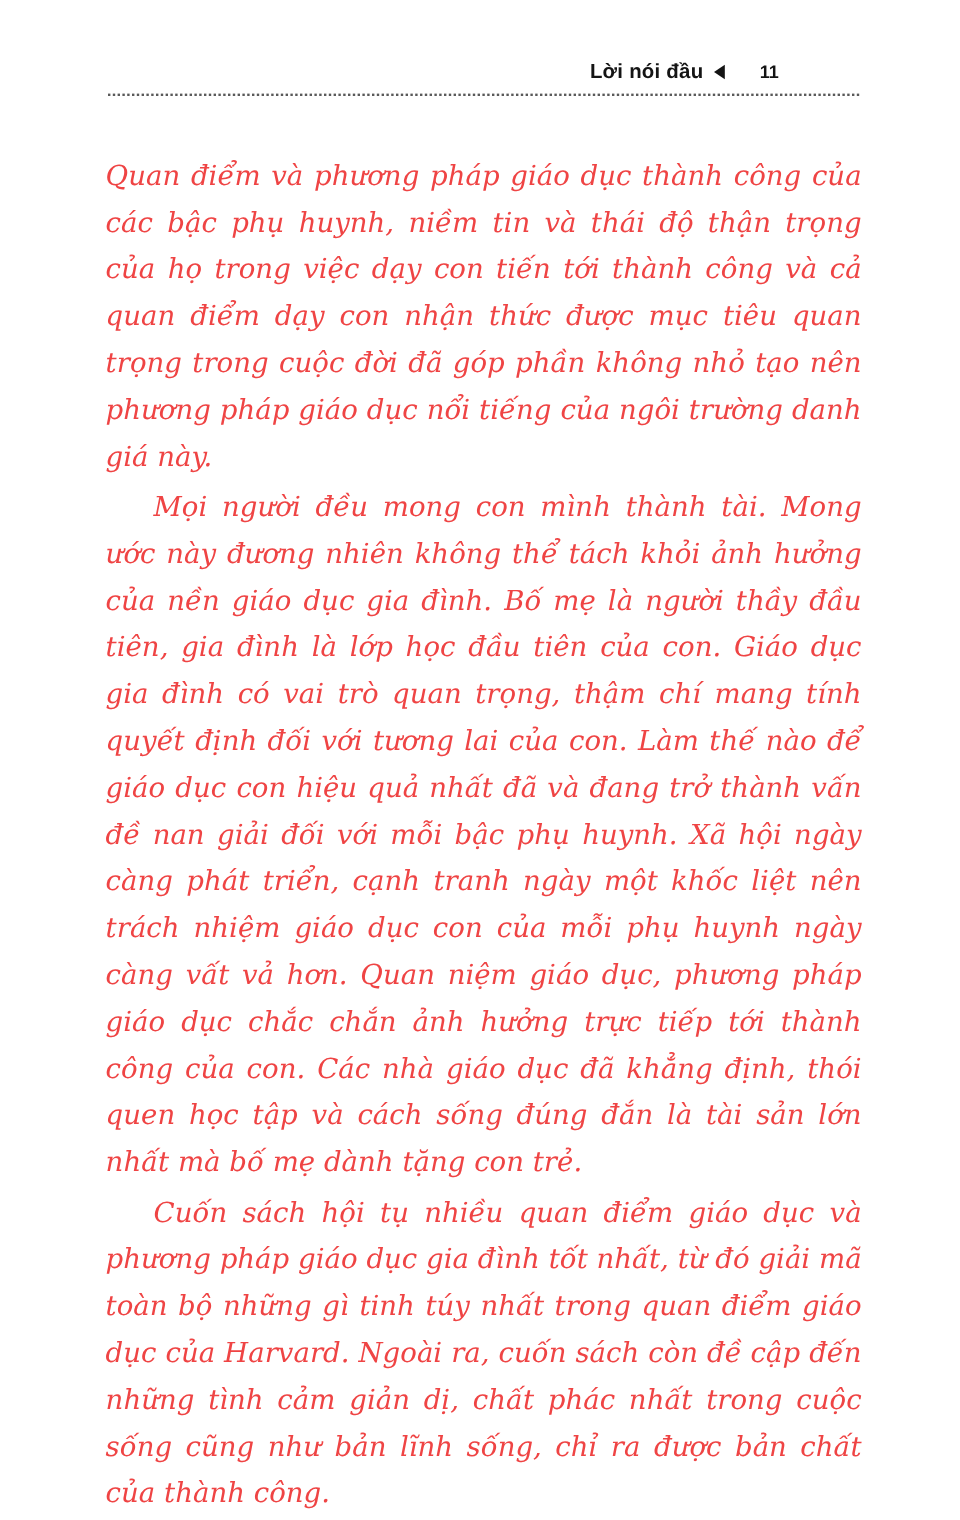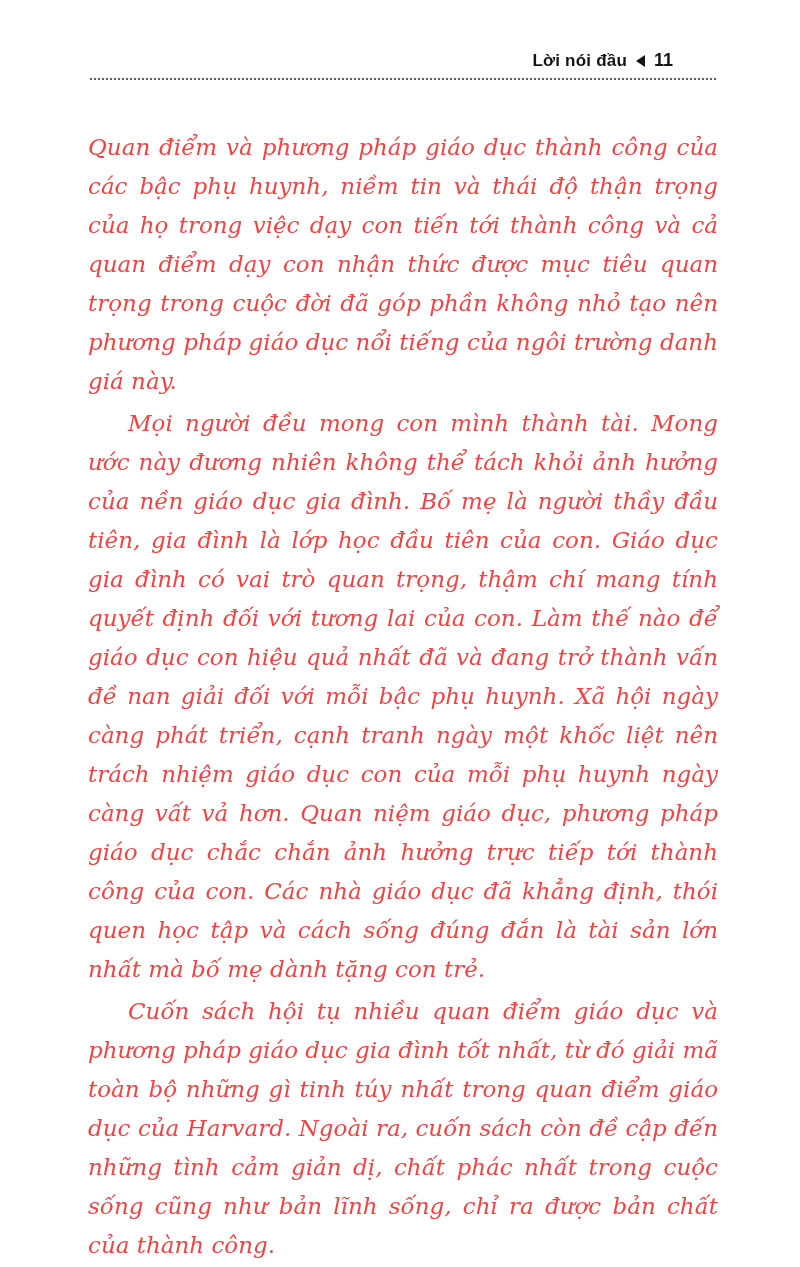--- a/index.html
+++ b/index.html
@@ -6,21 +6,20 @@
     margin: 0;
     padding: 0;
     background: #ffffff;
   }
   .page {
     position: relative;
     width: 733px;
     height: 1267px;
     background: #ffffff;
     overflow: hidden;
-    padding-left: 24px;
   }
   .page-header {
     position: absolute;
     top: 50px;
     right: 84px;
     display: flex;
     align-items: center;
     gap: 9px;
     font-family: "Liberation Sans", sans-serif;
     font-weight: bold;
@@ -32,21 +31,22 @@
   }
   .triangle-icon {
     display: inline-block;
     width: 0;
     height: 0;
     border-top: 6px solid transparent;
     border-bottom: 6px solid transparent;
     border-right: 9px solid #141414;
   }
   .page-number {
-    font-size: 18px;
+    font-size: 15px;
+    margin-left: 20px;
   }
   .dotted-rule {
     position: absolute;
     top: 66px;
     left: 90px;
     width: 626px;
     height: 12px;
     border-bottom: 2px dotted #5a5a5a;
   }
   .body-text {

